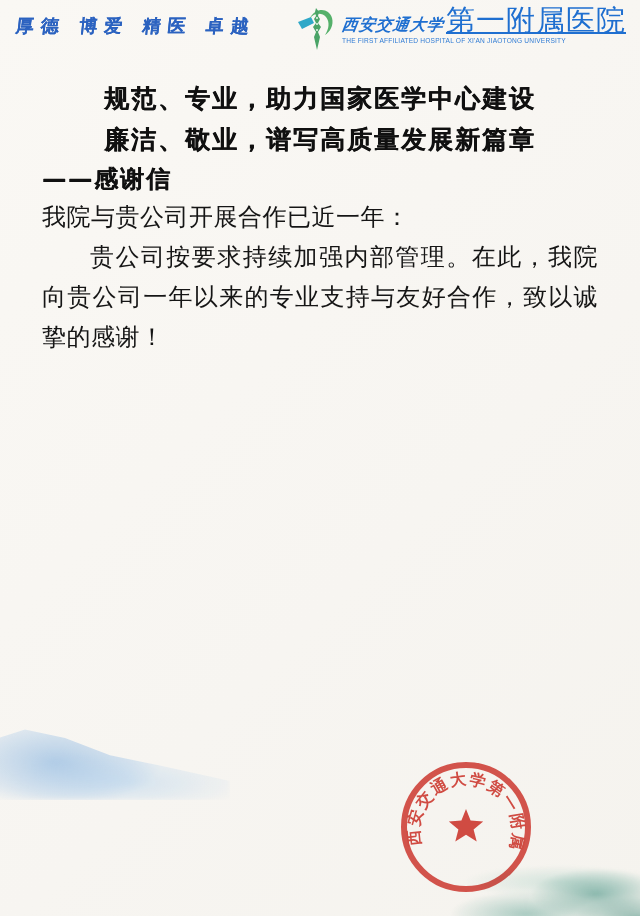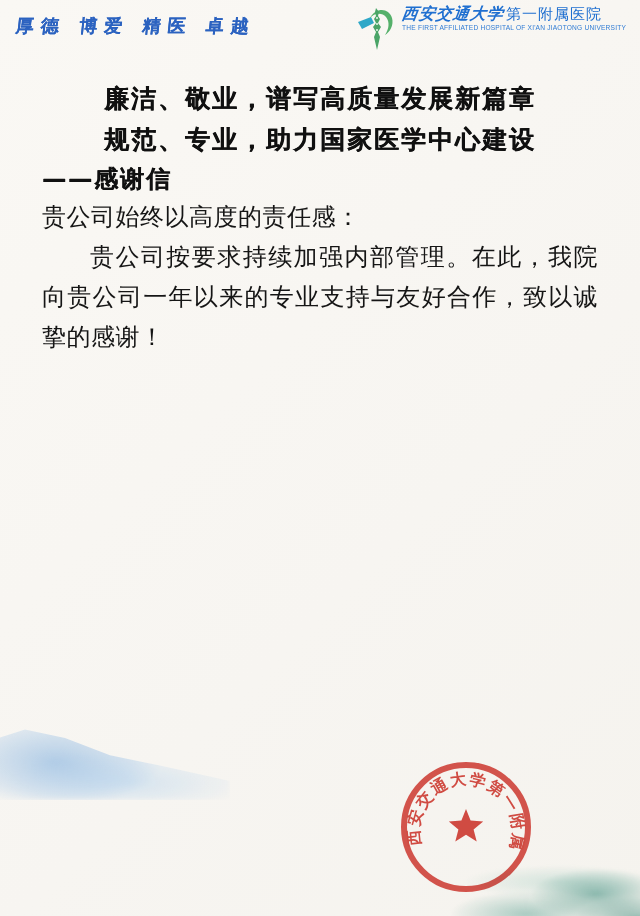--- a/index.html
+++ b/index.html
@@ -20,21 +20,21 @@
   }
   .logo{position:absolute;right:14px;top:6px;display:flex;align-items:flex-start;gap:4px;}
   .logo-icon{width:42px;height:46px;flex:0 0 auto;}
   .logo-text{display:flex;flex-direction:column;line-height:1;}
   .logo-cn{white-space:nowrap;display:flex;align-items:baseline;}
   .logo-cn .script{
     font-size:16px;color:#1f6fd0;font-style:italic;font-weight:bold;
     letter-spacing:1px;margin-right:2px;transform:skewX(-8deg);display:inline-block;
   }
   .logo-cn .main{
-    font-size:15px;color:#1f6fd0;font-weight:500;letter-spacing:1px;
+    font-size:29px;color:#1f6fd0;font-weight:500;letter-spacing:1px;text-decoration:underline;
   }
   .logo-en{
     margin-top:3px;font-size:6.6px;color:#2f7bd4;letter-spacing:.2px;
     font-family:"Liberation Sans",sans-serif;white-space:nowrap;
   }
   
   .title-block{position:absolute;left:42px;right:42px;top:78px;}
   .title-line{
     text-align:center;font-size:25px;font-weight:bold;letter-spacing:2px;
     line-height:41px;color:#101010;
@@ -103,27 +103,27 @@
     <div class="logo-text">
       <div class="logo-cn">
         <span class="script">西安交通大学</span>
         <span class="main">第一附属医院</span>
       </div>
       <div class="logo-en">THE FIRST AFFILIATED HOSPITAL OF XI'AN JIAOTONG UNIVERSITY</div>
     </div>
   </div>
 
   <div class="title-block">
+    <div class="title-line">规范、专业，助力国家医学中心建设</div>
     <div class="title-line">廉洁、敬业，谱写高质量发展新篇章</div>
-    <div class="title-line">规范、专业，助力国家医学中心建设</div>
     <div class="title-sub">——感谢信</div>
   </div>
 
   <div class="letter">
-    <p>贵公司始终以高度的责任感：</p>
+    <p>我院与贵公司开展合作已近一年：</p>
     <p class="indent">贵公司按要求持续加强内部管理。在此，我院向贵公司一年以来的专业支持与友好合作，致以诚挚的感谢！</p>
 
   </div>
 
   <svg class="seal" viewBox="0 0 136 136">
     <defs>
       <path id="sealArc" d="M 23,86 A 47,47 0 1 1 113,86" fill="none"></path>
     </defs>
     <circle cx="68" cy="68" r="62" fill="none" stroke="#d3352c" stroke-width="6" opacity=".95"></circle>
     <text font-size="16" font-weight="bold" fill="#d3352c" letter-spacing="2" font-family="DejaVu Sans, sans-serif">

